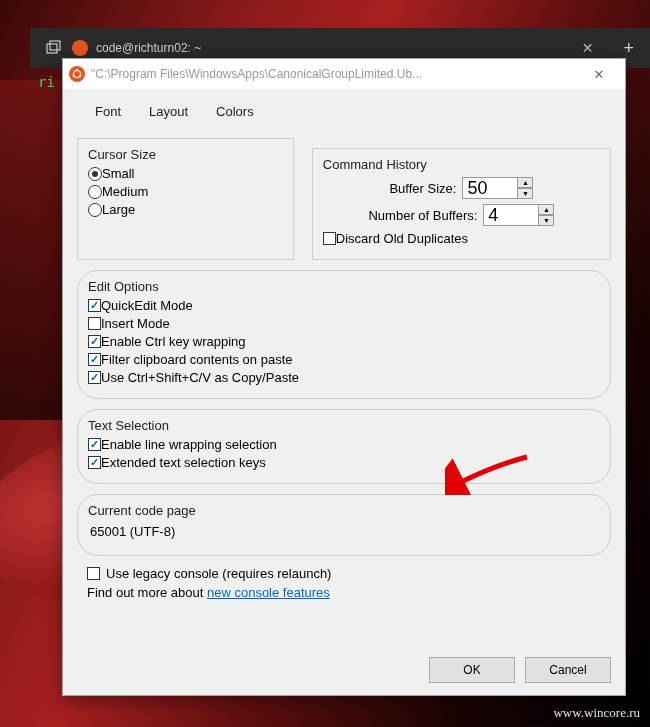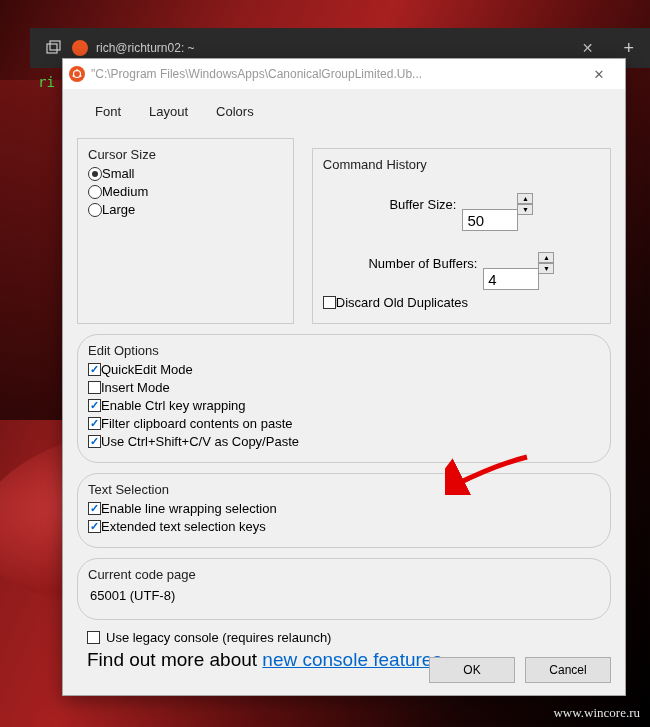--- a/index.html
+++ b/index.html
@@ -161,21 +161,21 @@
     .check.checked::after { content:"✓"; font-weight:bold; }
     .cmd-row {
       display:flex; align-items:center; justify-content:center;
       margin:5px 0;
       gap: 6px;
     }
     .spin {
       display:flex; align-items:center;
     }
     .spin input {
-      width: 56px; height:22px; border:1px solid #999; padding:0 4px; font-size:15px;margin-top:32px;
+      width: 56px; height:22px; border:1px solid #999; padding:0 4px; font-size:18px;
     }
     .spin .arrows {
       display:flex; flex-direction:column; margin-left:-1px;
     }
     .spin .arrows span {
       width:16px; height:11px; border:1px solid #999; background:#e9e9e9;
       font-size:7px; text-align:center; line-height:9px; cursor:pointer;
     }
     .full-group { margin-top: 10px; border-radius: 21px; }
     .codepage {
@@ -183,21 +183,21 @@
       font-size: 13px;
       padding: 2px 0 6px 2px;
     }
     .legacy-row {
       display:flex; align-items:center; gap:6px;
       margin: 10px 0 4px 10px;
       font-size:13px;
     }
     .link-row {
       margin: 4px 0 0 10px;
-      font-size: 19px;
+      font-size: 13px;
     }
     .link-row a { color: #0066cc; text-decoration: underline; }
     .arrow-annot {
       position:absolute;
       top: 392px; left: 382px;
       pointer-events:none;
     }
     .buttons {
       position:absolute;
       bottom: 12px; right: 14px;
@@ -223,21 +223,21 @@
 <div class="wallpaper"></div>
 
 <div class="terminal-window">
   <span class="tab-icons">
     <svg viewBox="0 0 16 16">
         <rect x="1" y="4" width="10" height="9" fill="none" stroke="#ccc" stroke-width="1.2"></rect>
         <rect x="4" y="1" width="10" height="9" fill="none" stroke="#ccc" stroke-width="1.2"></rect>
       </svg>
   </span>
   <span class="ubuntu-dot"></span>
-  <span>rich@richturn02: ~</span>
+  <span>code@richturn02: ~</span>
   <span class="terminal-close">✕</span>
   <span style="margin-left:30px;color:#ccc;font-size:18px;">+</span>
 </div>
 <div class="terminal-body">ri</div>
 
 <div class="dialog">
   <div class="titlebar">
     <span class="title-icon">
       <svg viewBox="0 0 10 10">
           <circle cx="5" cy="5" r="3.5" fill="none" stroke="#fff" stroke-width="1.2"></circle>

